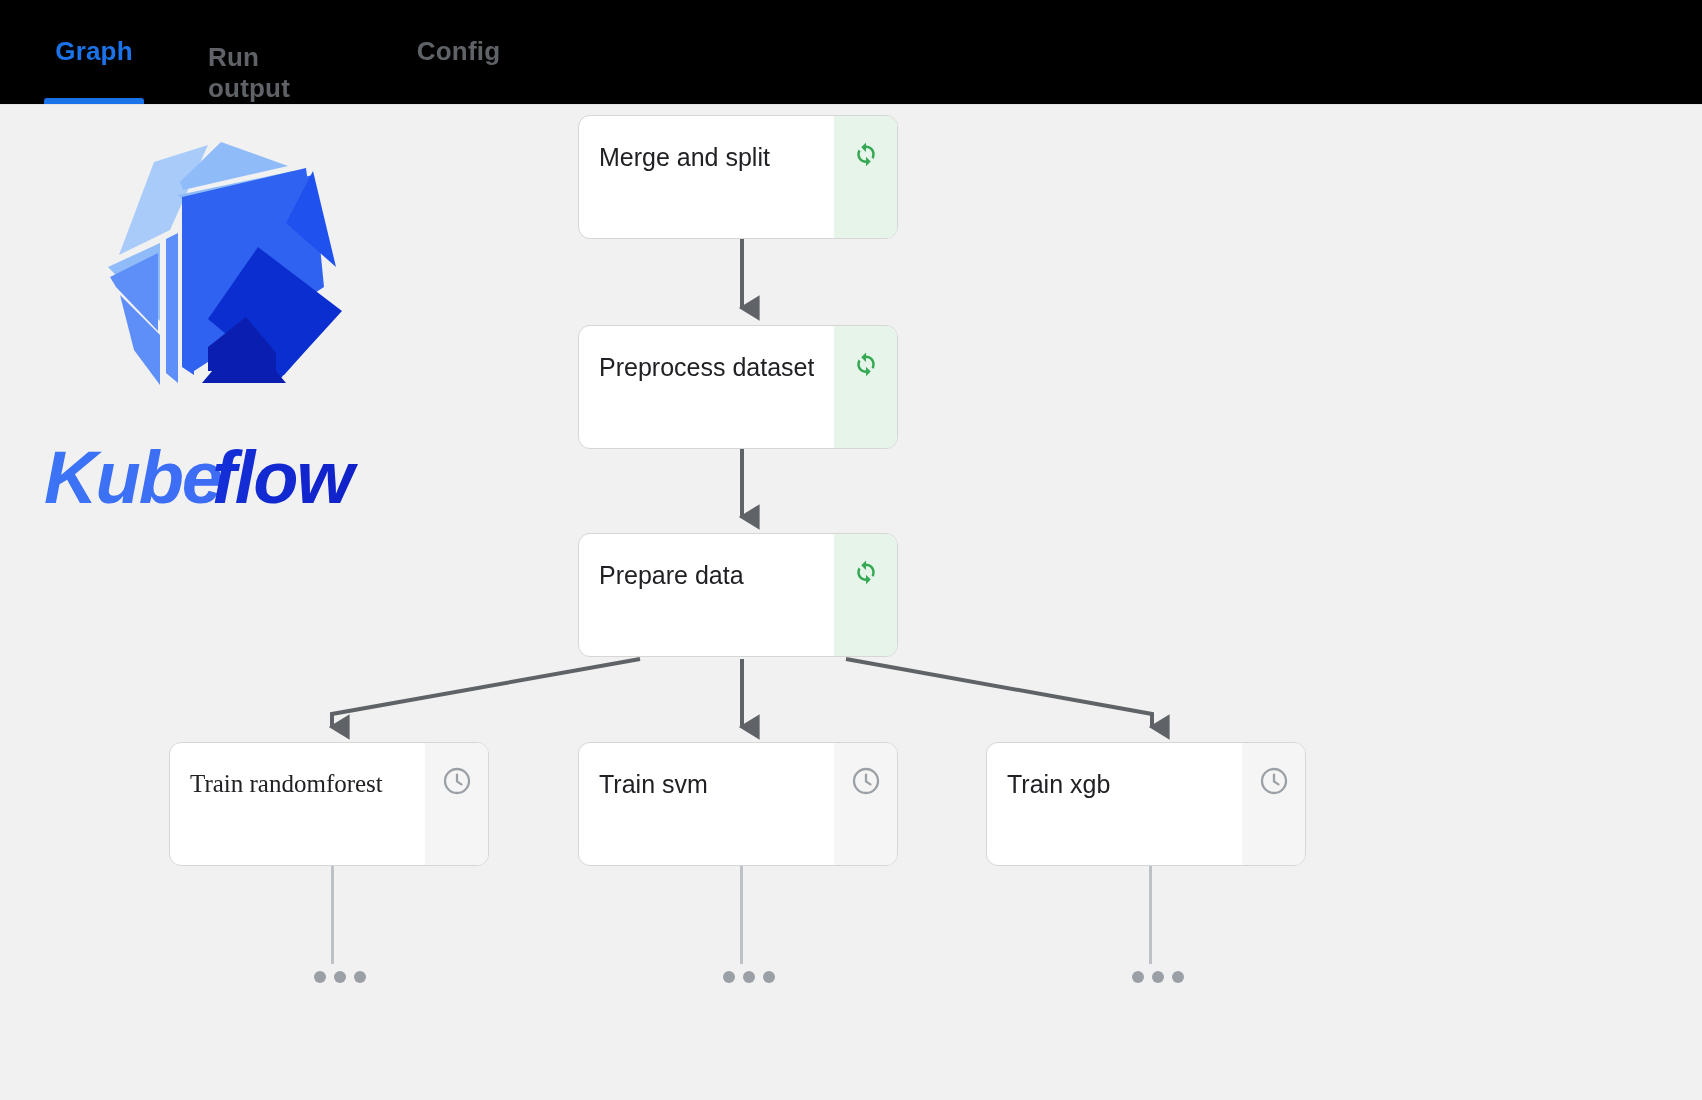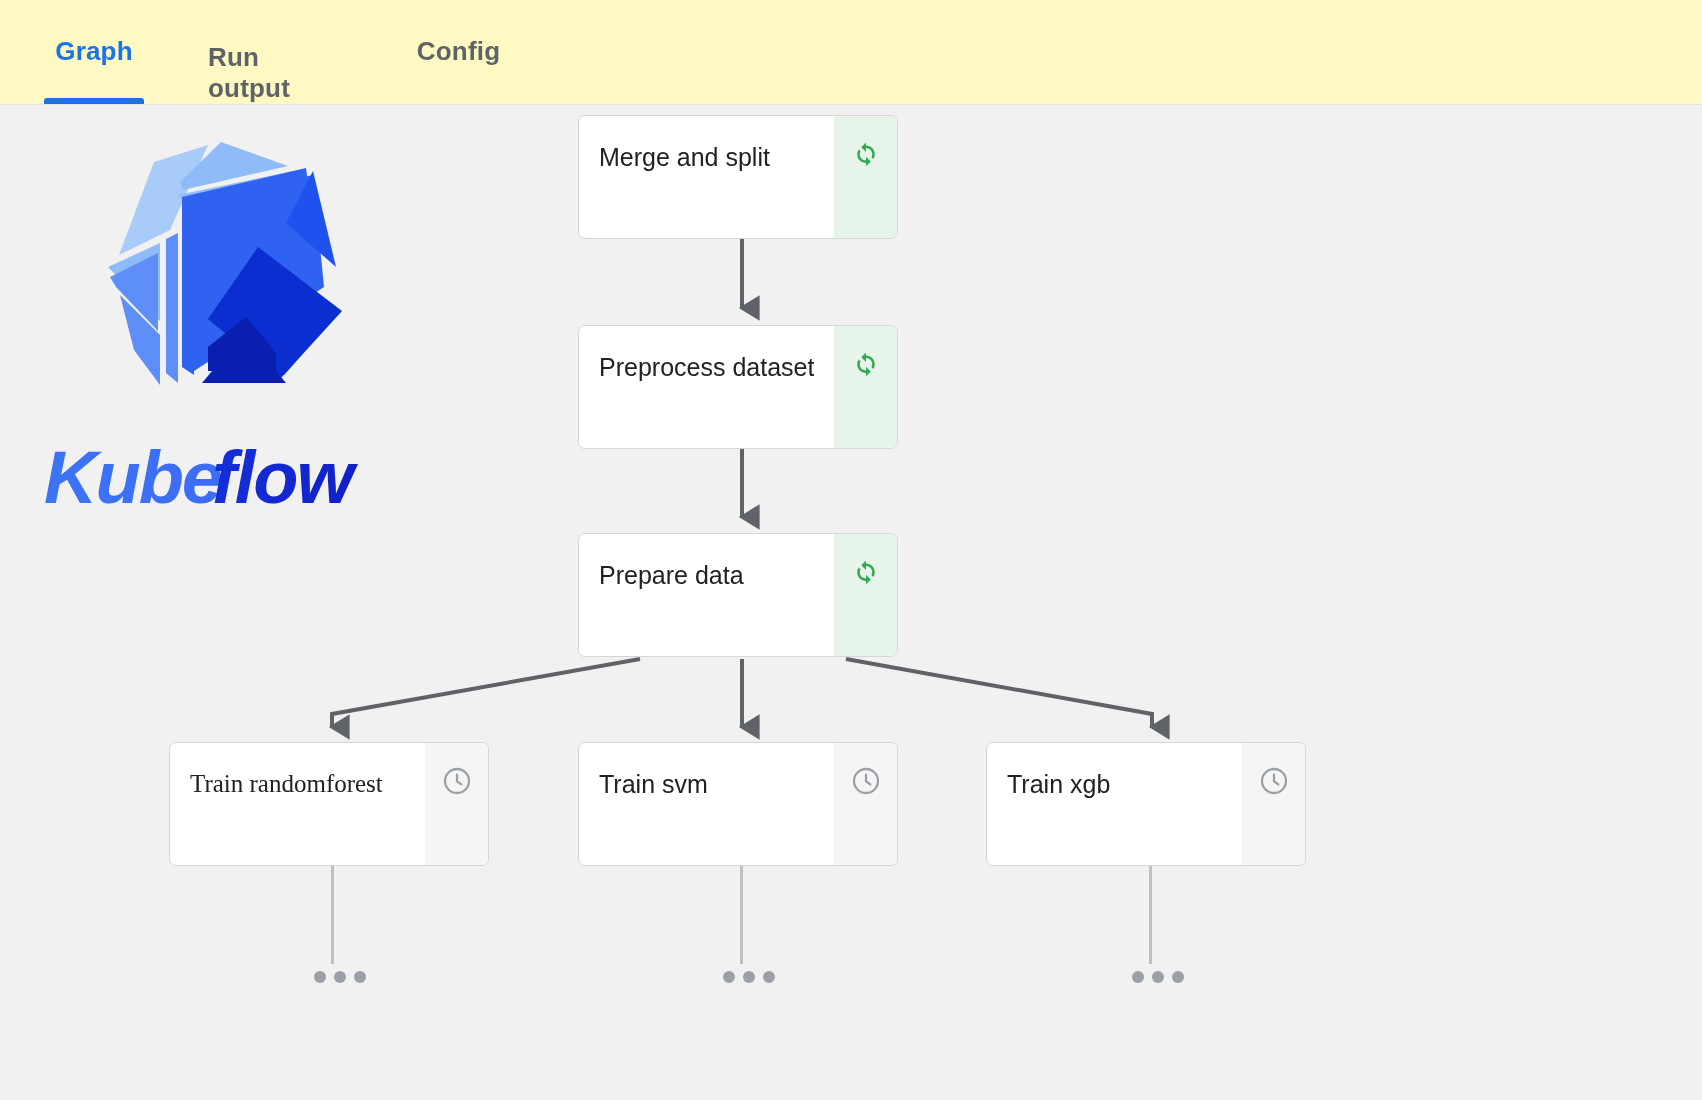--- a/index.html
+++ b/index.html
@@ -14,21 +14,21 @@
     overflow: hidden;
     position: relative;
   }
 
   
   #tab-bar {
     position: absolute;
     left: 0; top: 0;
     width: 1702px;
     height: 105px;
-    background: #fef9c3;
+    background: #000000;
     border-bottom: 1px solid #e4e4e4;
     box-sizing: border-box;
   }
   .tab {
     position: absolute;
     bottom: 0;
     height: 105px;
     display: flex;
     align-items: center;
     justify-content: center;
@@ -81,21 +81,21 @@
     left: 0; top: 0;
     width: 1702px; height: 995px;
     pointer-events: none;
   }
 
   
   .graph-node {
     position: absolute;
     background: #ffffff;
     border: 1px solid #d6d6d6;
-    border-radius: 7px;
+    border-radius: 12px;
     box-sizing: border-box;
     display: flex;
     cursor: pointer;
     overflow: hidden;
   }
   .node-body {
     flex: 1 1 auto;
     display: flex;
     align-items: flex-start;
     padding: 26px 0 0 20px;

